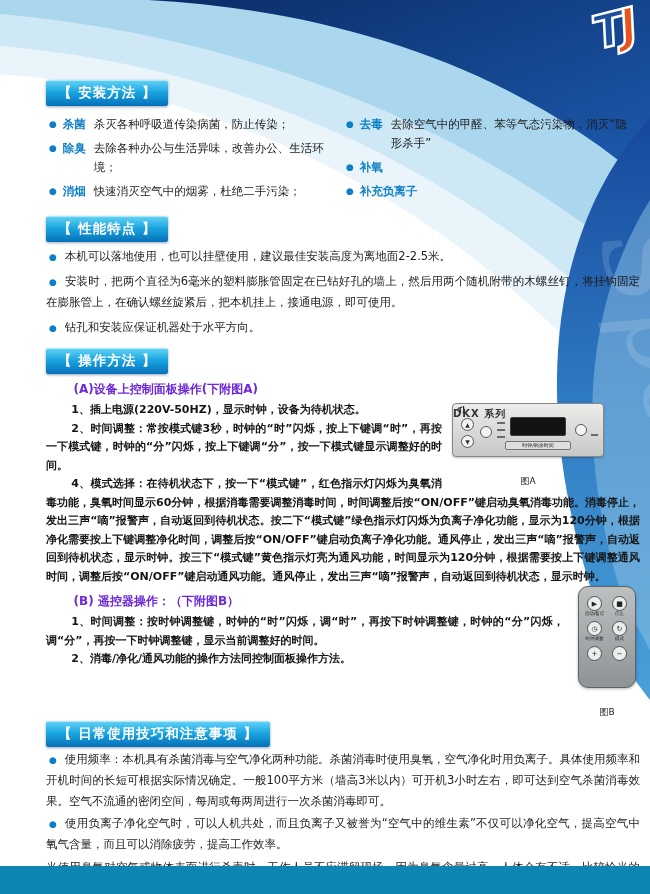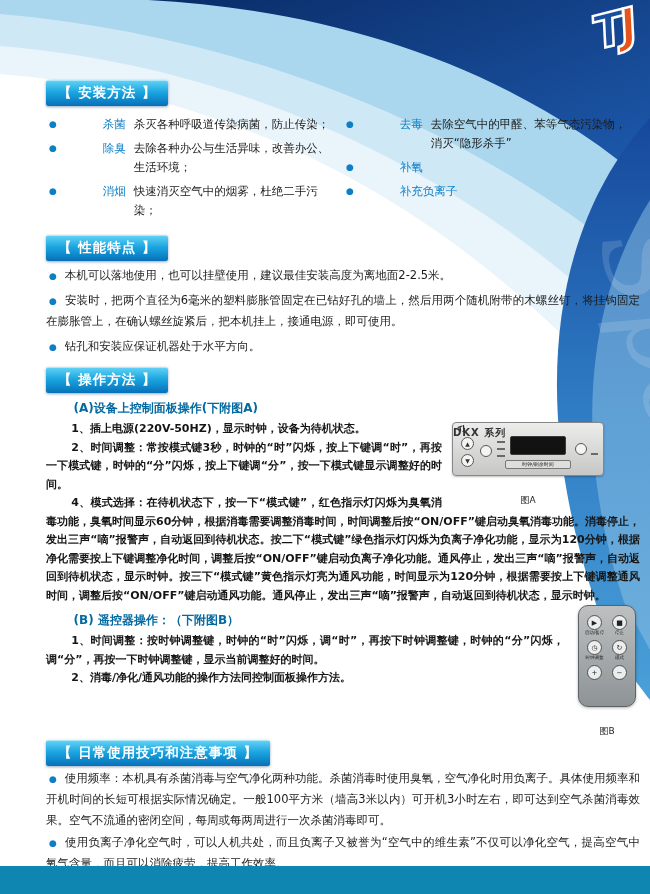--- a/index.html
+++ b/index.html
@@ -21,25 +21,25 @@
   .sec-h {
     display:inline-block; padding:3px 12px 4px; border-radius:2px;
     background:linear-gradient(180deg,#5fd0f4 0%,#1aa5e0 45%,#0670b9 100%);
     color:#fff; font-weight:bold; font-size:13.5px; letter-spacing:1px;
     box-shadow:0 1px 3px rgba(0,40,90,.4); border-top:1px solid #aee9fb;
   }
   .install-cols { display:flex; margin-top:9px; }
   .col { width:50%; padding-right:4px; }
   .kv { display:flex; font-size:11.5px; line-height:19px; margin-bottom:5px; }
   .dot { color:#0d7fc6; font-size:9px; line-height:19px; margin:0 6px 0 3px; flex:none; }
-  .kw { color:#0d7fc6; font-weight:normal; white-space:nowrap; margin-right:8px; flex:none;margin-left:40px; }
+  .kw { color:#0d7fc6; font-weight:bold; white-space:nowrap; margin-right:8px; flex:none; }
   .desc { flex:1; color:#1b1b1b; }
   .feat { font-size:11.5px; line-height:21px; margin-top:4px; text-align:justify; }
   .feat .dot { font-size:9px; margin-right:8px; }
-  .op-head { font-size:12px; color:#0369a1; font-weight:bold; margin:7px 0 3px; text-indent:2.3em; }
+  .op-head { font-size:12px; color:#6d28d9; font-weight:bold; margin:7px 0 3px; text-indent:2.3em; }
   .op-step { font-size:11px; line-height:18.5px; text-indent:2.3em; text-align:justify; color:#151515;font-weight:bold; }
   .figA { float:right; width:152px; margin:2px 36px 4px 10px; }
   .panel {
     position:relative; width:152px; height:54px; border-radius:4px;
     background:linear-gradient(180deg,#ececea,#c7c7c5); border:1px solid #87878a;
     box-shadow:0 1px 2px rgba(0,0,0,.25);
   }
   .p-tj { position:absolute; top:2px; left:5px; font-size:7px; font-weight:bold; font-style:italic; color:#222; transform:rotate(-18deg); }
   .p-brand { position:absolute; top:3px; left:0; right:0; text-align:left; font-size:10px; color:#333; letter-spacing:1px; font-weight:bold; }
   .p-btn {

